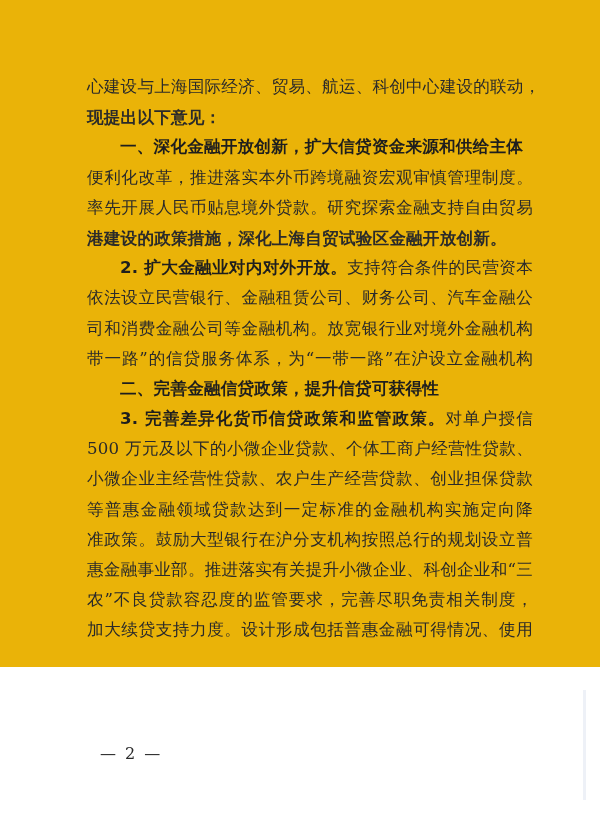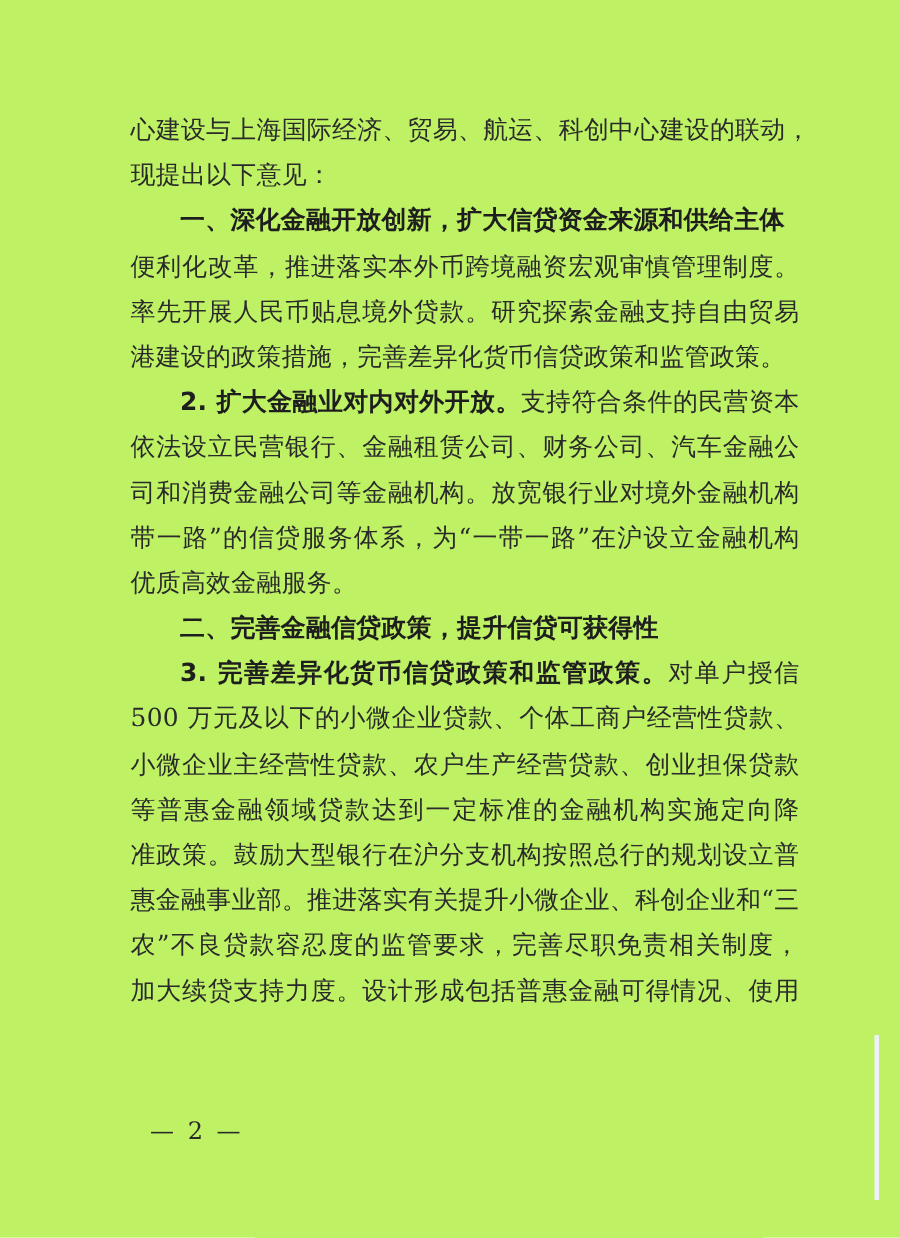--- a/index.html
+++ b/index.html
@@ -1,32 +1,32 @@
 <!DOCTYPE html>
 <html><head>
 <meta charset="utf-8">
 <style>
   html, body { margin: 0; padding: 0; background: #ffffff; }
   body { width: 600px; height: 825px; position: relative; overflow: hidden; }
   .page {
-    position: absolute; left: 0; top: 0; width: 600px; height: 825px;
-    background: #bef264;
+    position: absolute; left: 0; top: 0; width: 600px; height: 667px;
+    background: #eab308;
   }
   .edge {
     position: absolute; right: 14px; top: 690px; width: 3px; height: 110px;
     background: #eef1f7;
   }
   .body-text {
     position: absolute; left: 87px; top: 72px; width: 446px;
     font-family: "DejaVu Serif", "Liberation Serif", serif;
     font-size: 16.6px; line-height: 30.2px; color: #2a2a2a;
     letter-spacing: 0.2px;
   }
   .line { white-space: nowrap; height: 30.2px; text-align: justify; text-align-last: justify; }
-  .line.last { text-align-last: left; }
+  .line.last { text-align-last: left; font-weight: bold; }
   .indent { padding-left: 33px; }
   .heading { font-family: "DejaVu Sans", "Liberation Sans", sans-serif; font-weight: bold; color: #1e1e1e; }
   .strong { font-family: "DejaVu Sans", "Liberation Sans", sans-serif; font-weight: bold; color: #1e1e1e; }
   .page-num {
     position: absolute; left: 100px; top: 744px;
     font-family: "DejaVu Serif", "Liberation Serif", serif;
     font-size: 16px; color: #2a2a2a; letter-spacing: 2px;
   }
 </style>
 </head>
@@ -36,27 +36,26 @@
   <div class="edge"></div>
 
   <div class="body-text">
     <div class="line">心建设与上海国际经济、贸易、航运、科创中心建设的联动，</div>
     <div class="line last">现提出以下意见：</div>
 
     <div class="line last indent heading">一、深化金融开放创新，扩大信贷资金来源和供给主体</div>
 
     <div class="line">便利化改革，推进落实本外币跨境融资宏观审慎管理制度。</div>
     <div class="line">率先开展人民币贴息境外贷款。研究探索金融支持自由贸易</div>
-    <div class="line last">港建设的政策措施，完善差异化货币信贷政策和监管政策。</div>
+    <div class="line last">港建设的政策措施，深化上海自贸试验区金融开放创新。</div>
 
     <div class="line indent"><span class="strong">2. 扩大金融业对内对外开放。</span><span>支持符合条件的民营资本</span></div>
     <div class="line">依法设立民营银行、金融租赁公司、财务公司、汽车金融公</div>
     <div class="line">司和消费金融公司等金融机构。放宽银行业对境外金融机构</div>
     <div class="line">带一路”的信贷服务体系，为“一带一路”在沪设立金融机构</div>
-    <div class="line last">优质高效金融服务。</div>
 
     <div class="line last indent heading">二、完善金融信贷政策，提升信贷可获得性</div>
 
     <div class="line indent"><span class="strong">3. 完善差异化货币信贷政策和监管政策。</span><span>对单户授信</span></div>
     <div class="line">500 万元及以下的小微企业贷款、个体工商户经营性贷款、</div>
     <div class="line">小微企业主经营性贷款、农户生产经营贷款、创业担保贷款</div>
     <div class="line">等普惠金融领域贷款达到一定标准的金融机构实施定向降</div>
     <div class="line">准政策。鼓励大型银行在沪分支机构按照总行的规划设立普</div>
     <div class="line">惠金融事业部。推进落实有关提升小微企业、科创企业和“三</div>
     <div class="line">农”不良贷款容忍度的监管要求，完善尽职免责相关制度，</div>

